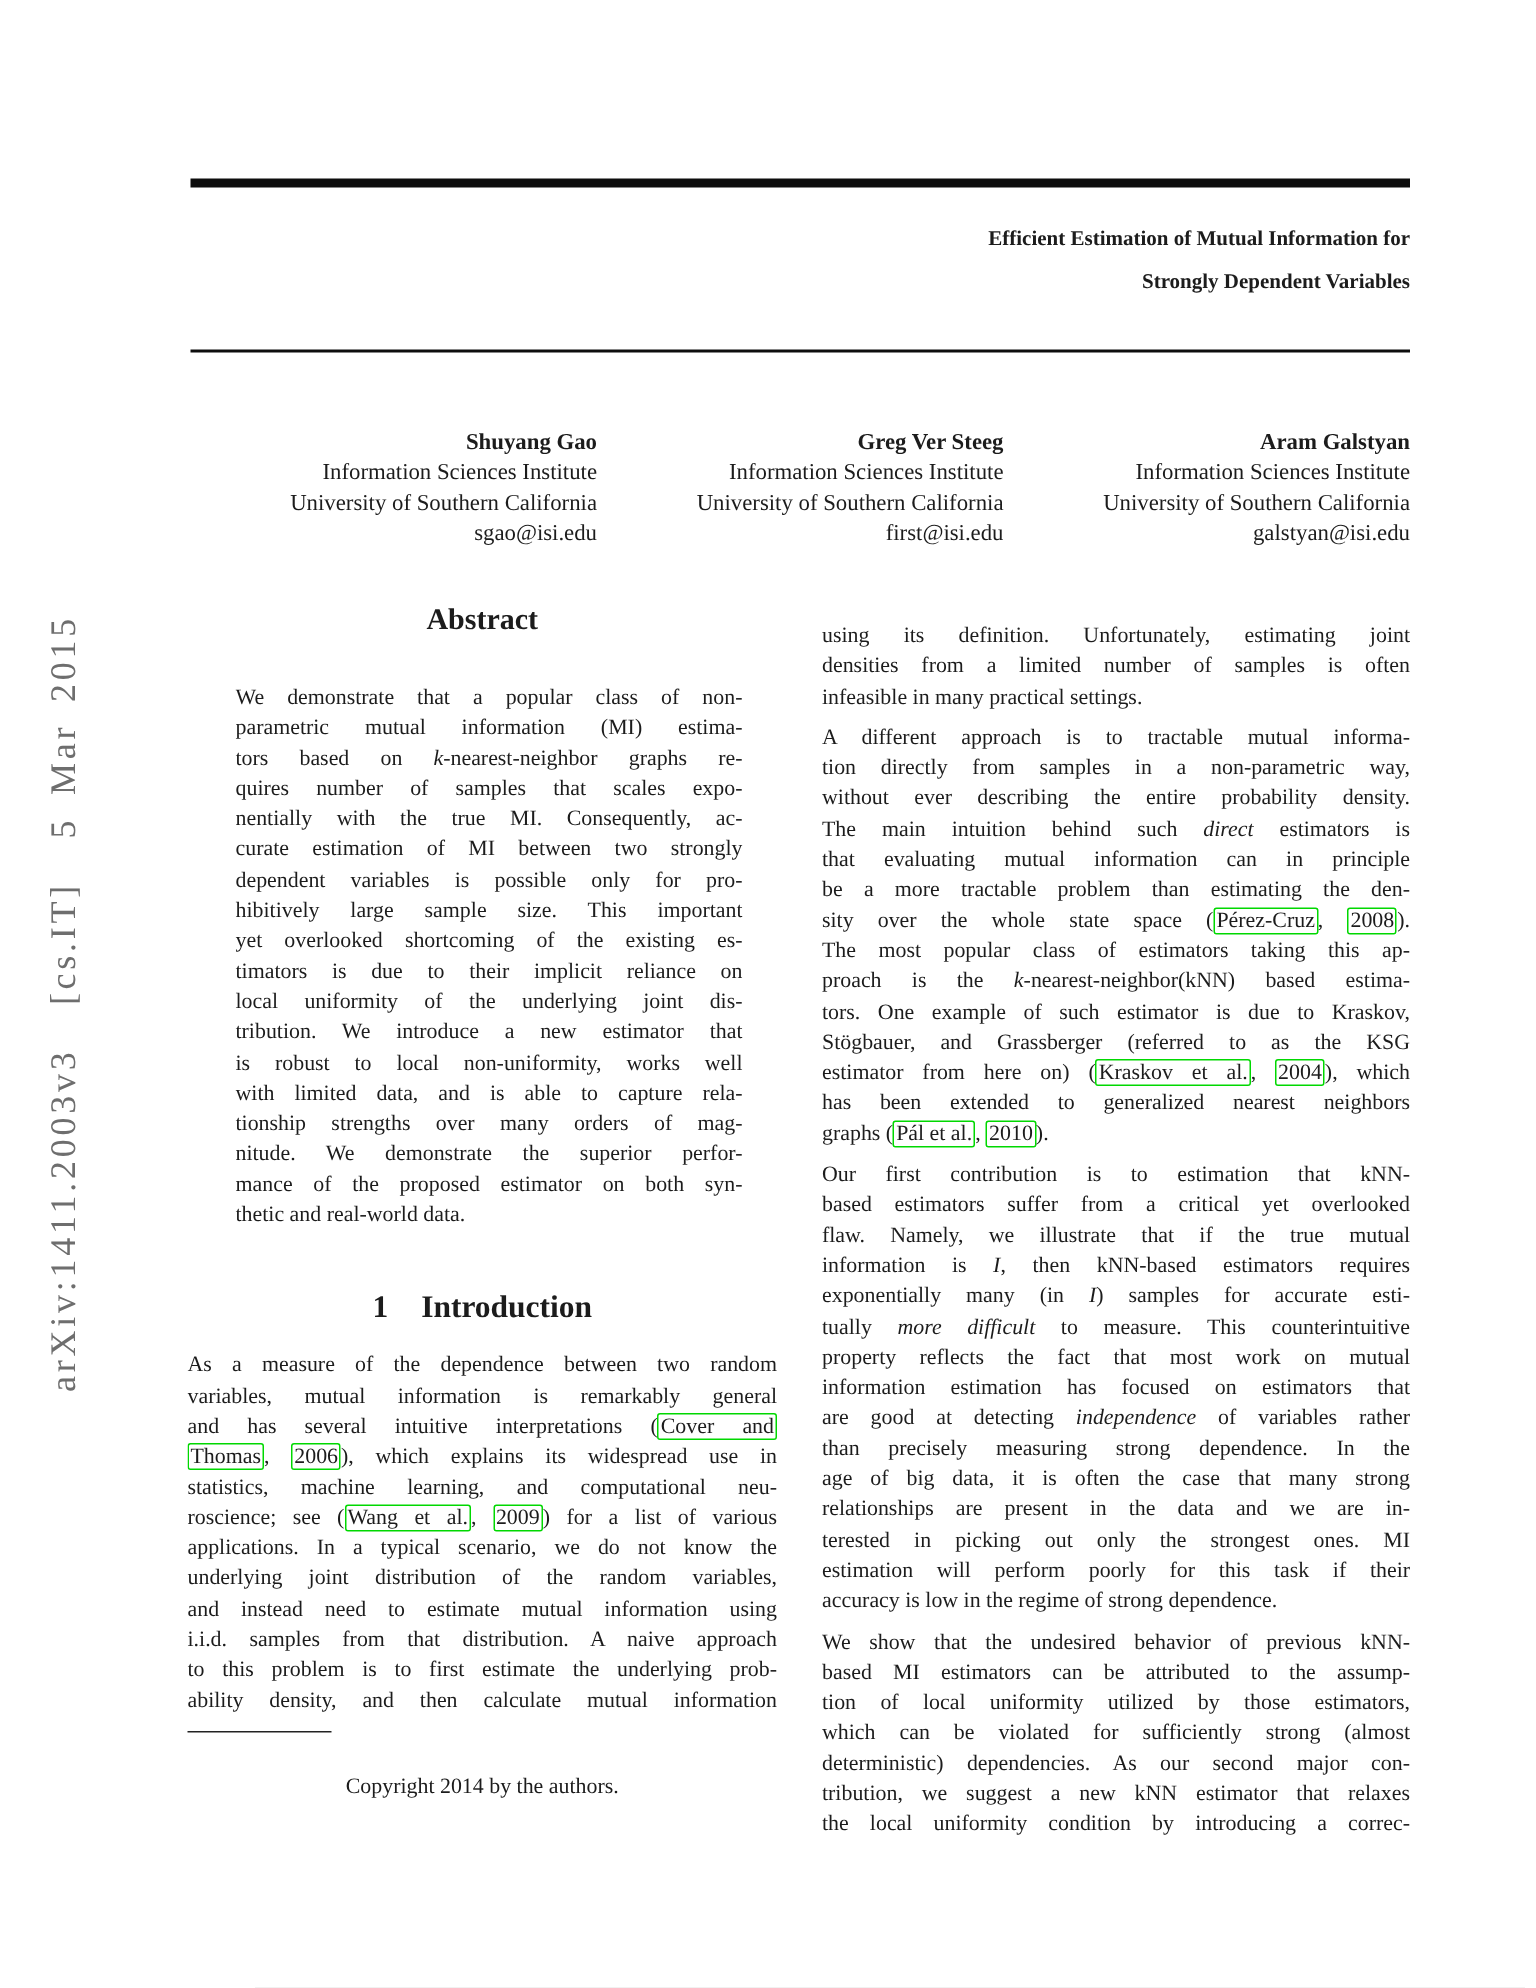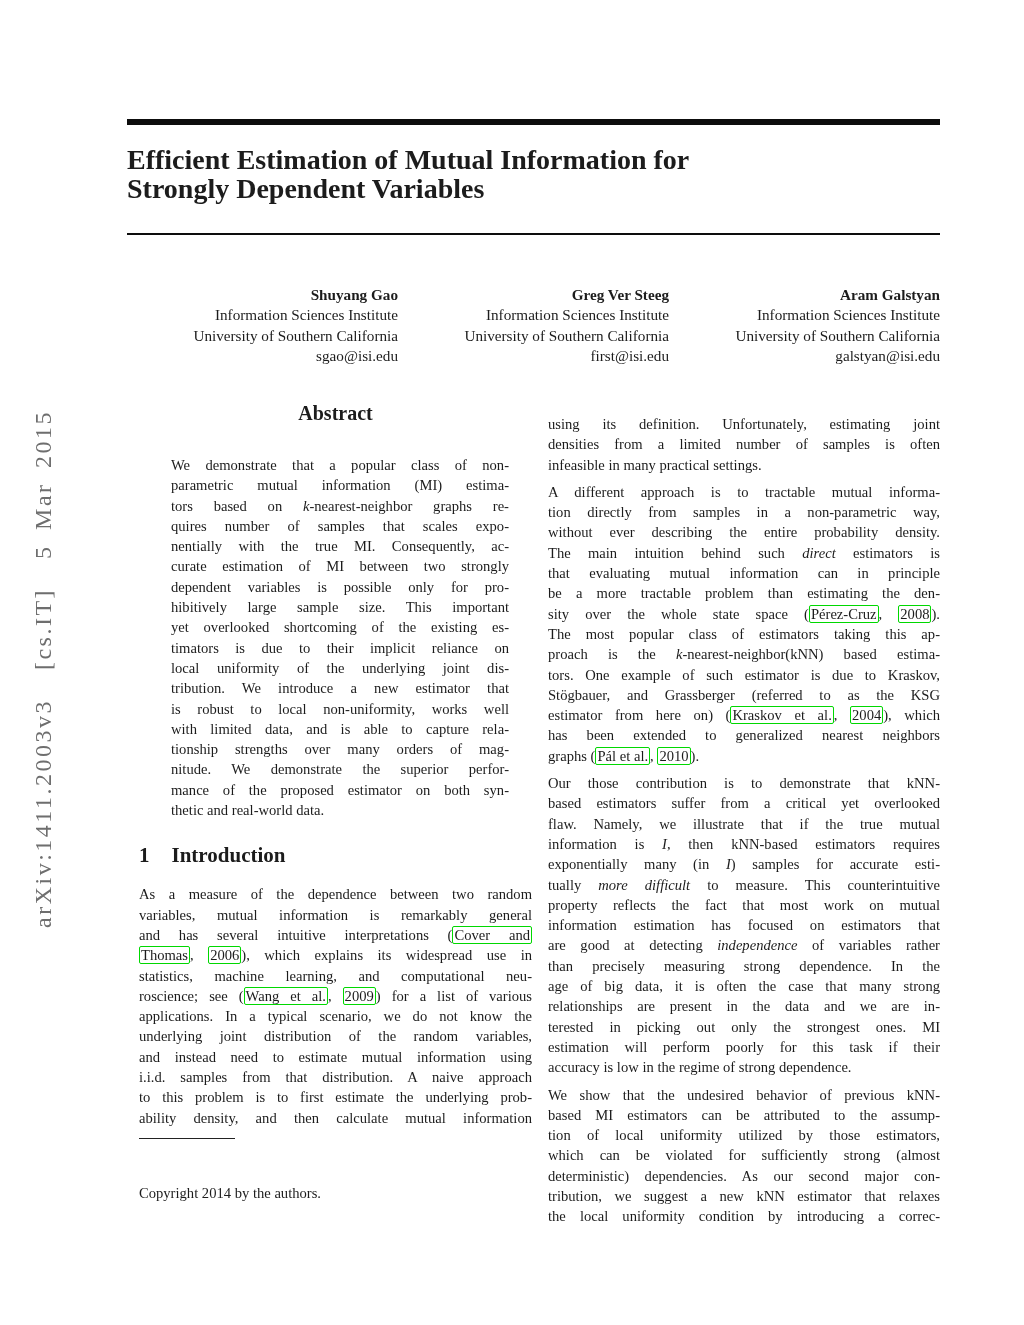--- a/index.html
+++ b/index.html
@@ -11,46 +11,46 @@
   .watermark {
     position:absolute; left:30px; top:928px;
     transform:rotate(-90deg); transform-origin:0 0;
     font-size:24px; letter-spacing:2.5px; word-spacing:6px;
     color:var(--watermark-color,#6e6e6e); white-space:pre;
   }
   .rule-thick { position:absolute; left:127px; top:119px; width:813px; height:6px; background:#0d0d0d; }
   .rule-thin  { position:absolute; left:127px; top:233px; width:813px; height:2px; background:#0d0d0d; }
   .title {
     position:absolute; left:127px; top:146px; width:813px;
-    text-align:left; font-weight:bold; font-size:28px; line-height:28.6px;
+    text-align:right; font-weight:bold; font-size:14px; line-height:28.6px;
   }
   .authors { position:absolute; left:127px; top:285px; width:813px; display:flex; }
   .author  { flex:1; text-align:right; font-size:15.2px; line-height:20.3px; }
   .a-name  { font-weight:bold; }
-  .col-left  { position:absolute; left:139px; top:400px; width:393px; }
+  .col-left  { position:absolute; left:125px; top:400px; width:393px; }
   .col-right { position:absolute; left:548px; top:414px; width:392px; }
   .abs-head { text-align:center; font-weight:bold; font-size:20px; line-height:26px; }
   .abs-body { margin:29px 23px 0 32px; }
-  .sec-head { margin-top:22px; font-weight:bold; font-size:21px; line-height:26px; }
+  .sec-head { margin-top:38px; font-weight:bold; font-size:21px; line-height:26px;text-align:center; }
   .sec-num  { display:inline-block; margin-right:22px; }
   .intro-body { margin-top:16px; }
   .body-text { font-size:14.6px; }
   .tline {
     text-align:justify; text-align-last:justify;
     height:20.3px; line-height:20.3px; overflow:hidden; font-size:14.6px;
   }
   .tline.last { text-align-last:left; }
   .para { margin-top:7px; }
   .cite {
     border:1.5px solid var(--cite-color,#00d800);
     border-radius:2px; padding:0 1px; cursor:pointer;
   }
   em { font-style:italic; }
   .foot-rule { margin-top:10px; width:96px; border-top:1.7px solid #222; }
-  .copyright { margin-top:46px; font-size:14.6px; }
+  .copyright { margin-top:28px; font-size:14.6px;text-align:center; }
 </style>
 </head>
 <body>
 
 <div class="page">
 
   <div class="watermark">arXiv:1411.2003v3  [cs.IT]  5 Mar 2015</div>
 
   <div class="rule-thick"></div>
 
@@ -141,21 +141,21 @@
         <div class="tline">sity over the whole state space (<span class="cite">Pérez-Cruz</span>, <span class="cite">2008</span>).</div>
         <div class="tline">The most popular class of estimators taking this ap-</div>
         <div class="tline">proach is the <em>k</em>-nearest-neighbor(kNN) based estima-</div>
         <div class="tline">tors. One example of such estimator is due to Kraskov,</div>
         <div class="tline">Stögbauer, and Grassberger (referred to as the KSG</div>
         <div class="tline">estimator from here on) (<span class="cite">Kraskov et al.</span>, <span class="cite">2004</span>), which</div>
         <div class="tline">has been extended to generalized nearest neighbors</div>
         <div class="tline last">graphs (<span class="cite">Pál et al.</span>, <span class="cite">2010</span>).</div>
       </div>
     <div class="body-text para">
-        <div class="tline">Our those contribution is to demonstrate that kNN-</div>
+        <div class="tline">Our first contribution is to estimation that kNN-</div>
         <div class="tline">based estimators suffer from a critical yet overlooked</div>
         <div class="tline">flaw.  Namely, we illustrate that if the true mutual</div>
         <div class="tline">information is <em>I</em>, then kNN-based estimators requires</div>
         <div class="tline">exponentially many (in <em>I</em>) samples for accurate esti-</div>
         <div class="tline">tually <em>more difficult</em> to measure. This counterintuitive</div>
         <div class="tline">property reflects the fact that most work on mutual</div>
         <div class="tline">information estimation has focused on estimators that</div>
         <div class="tline">are good at detecting <em>independence</em> of variables rather</div>
         <div class="tline">than precisely measuring strong dependence.  In the</div>
         <div class="tline">age of big data, it is often the case that many strong</div>

